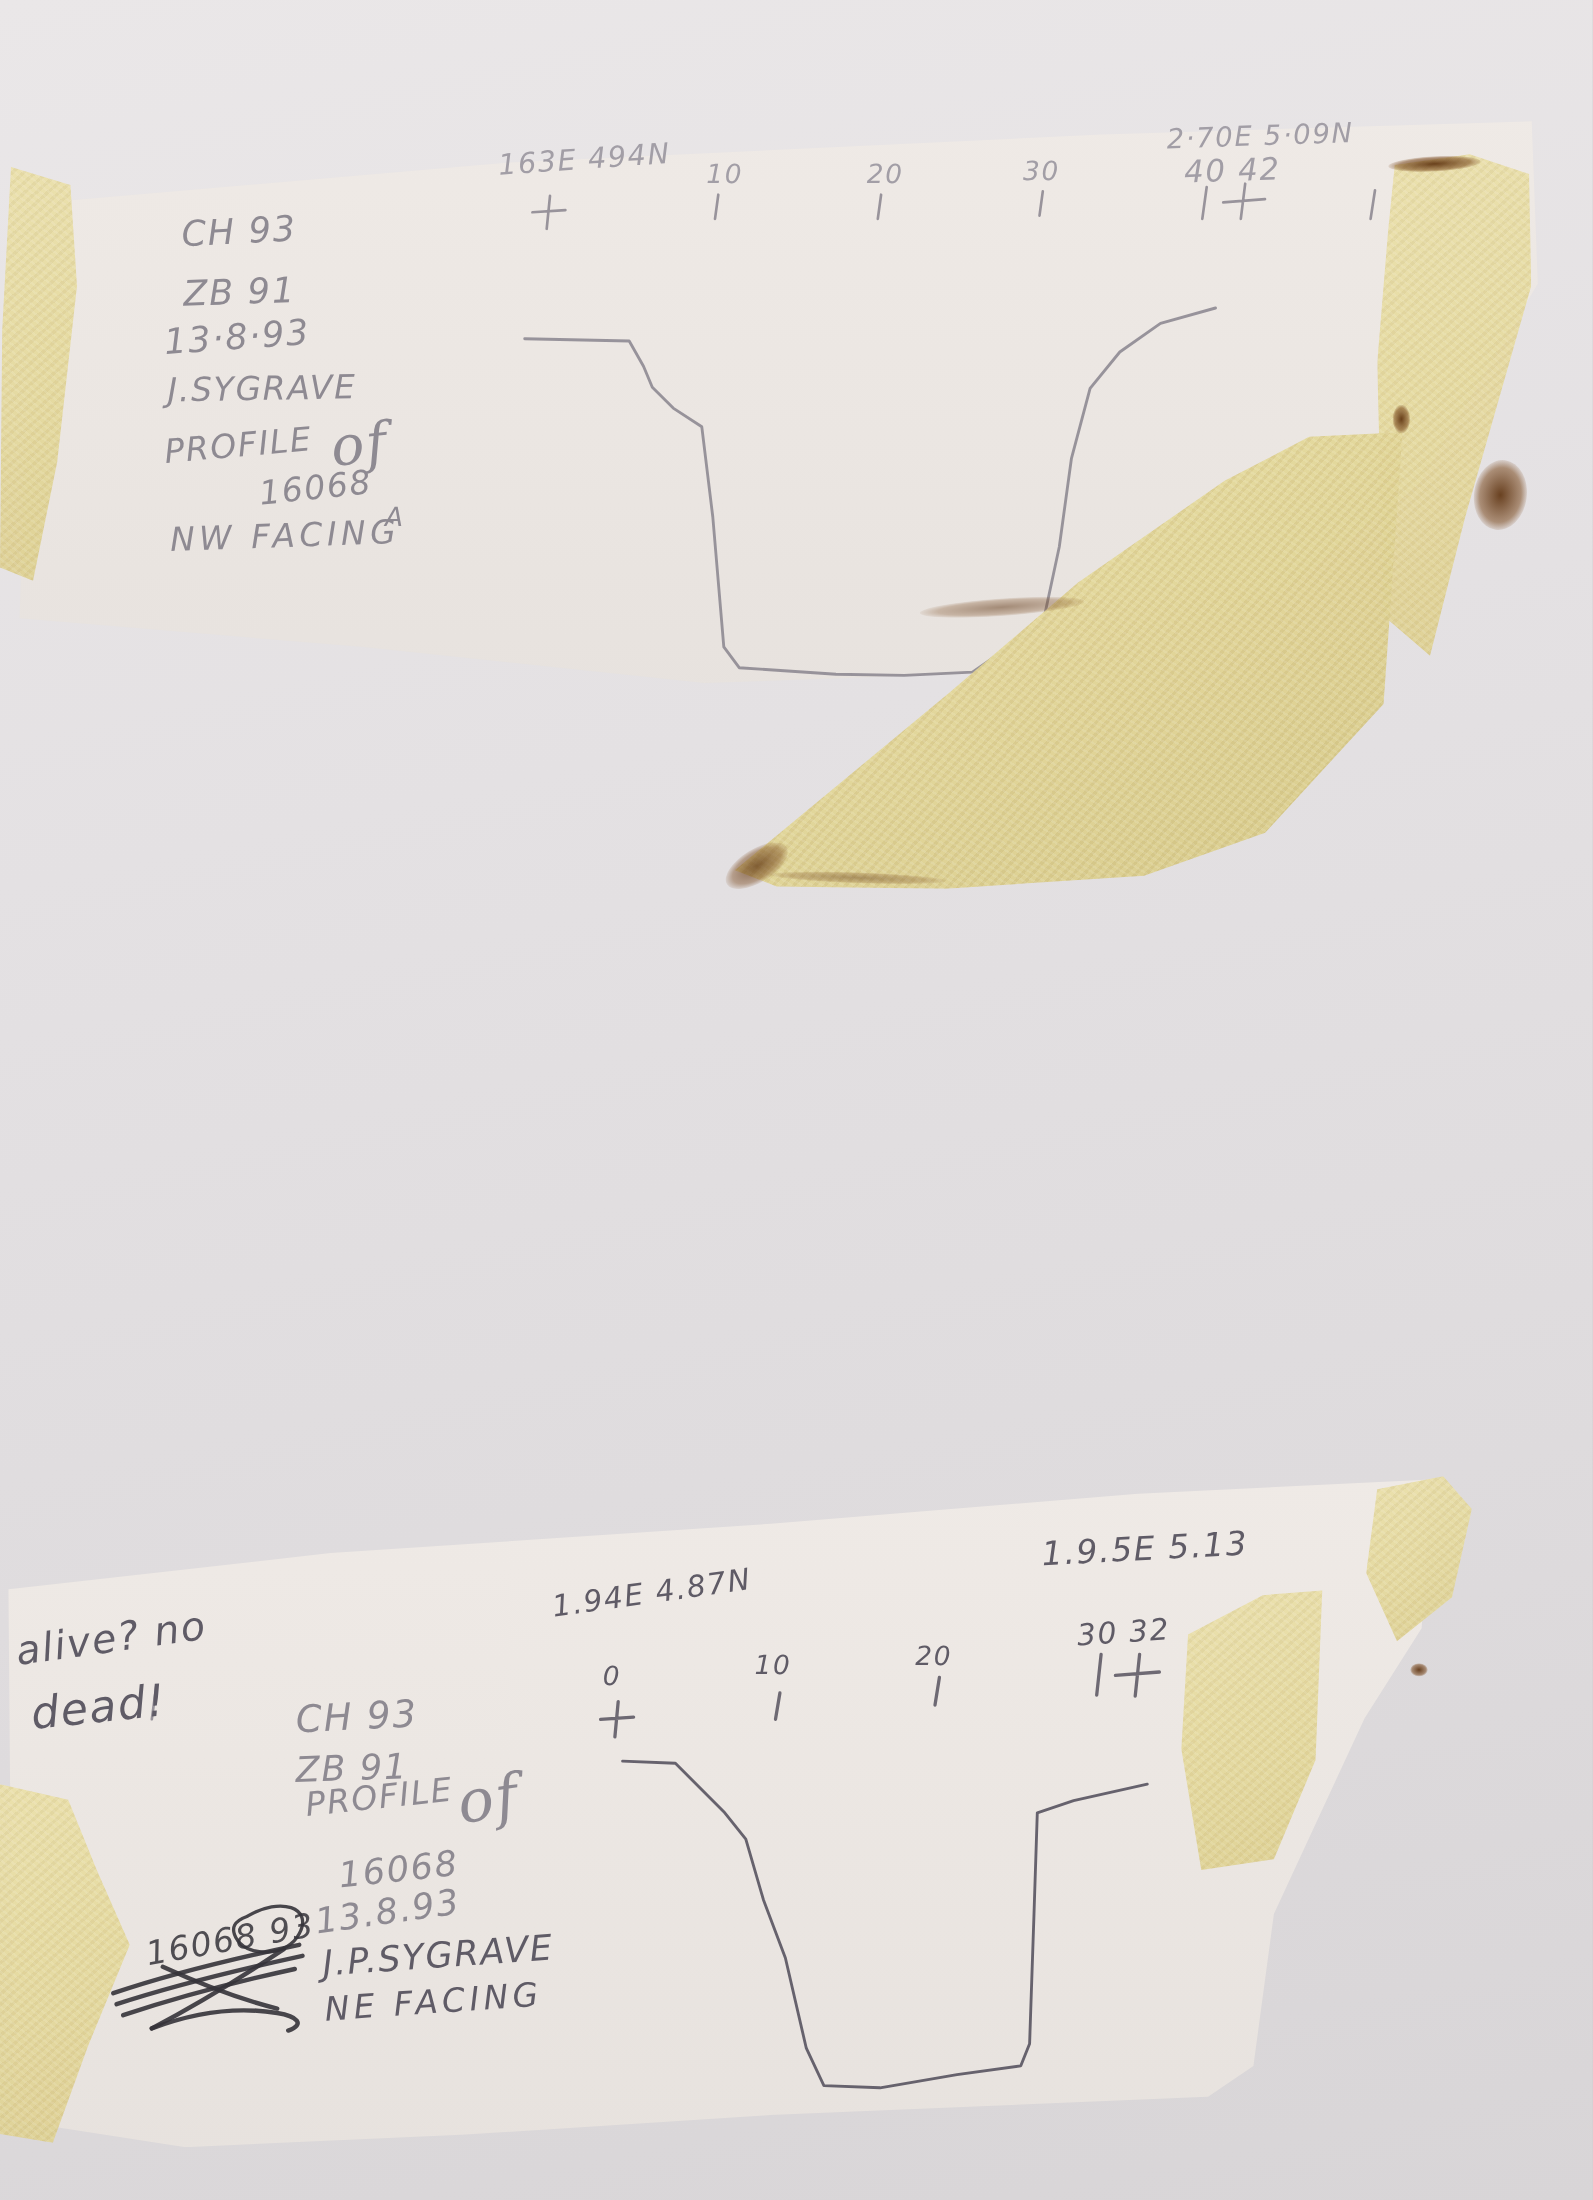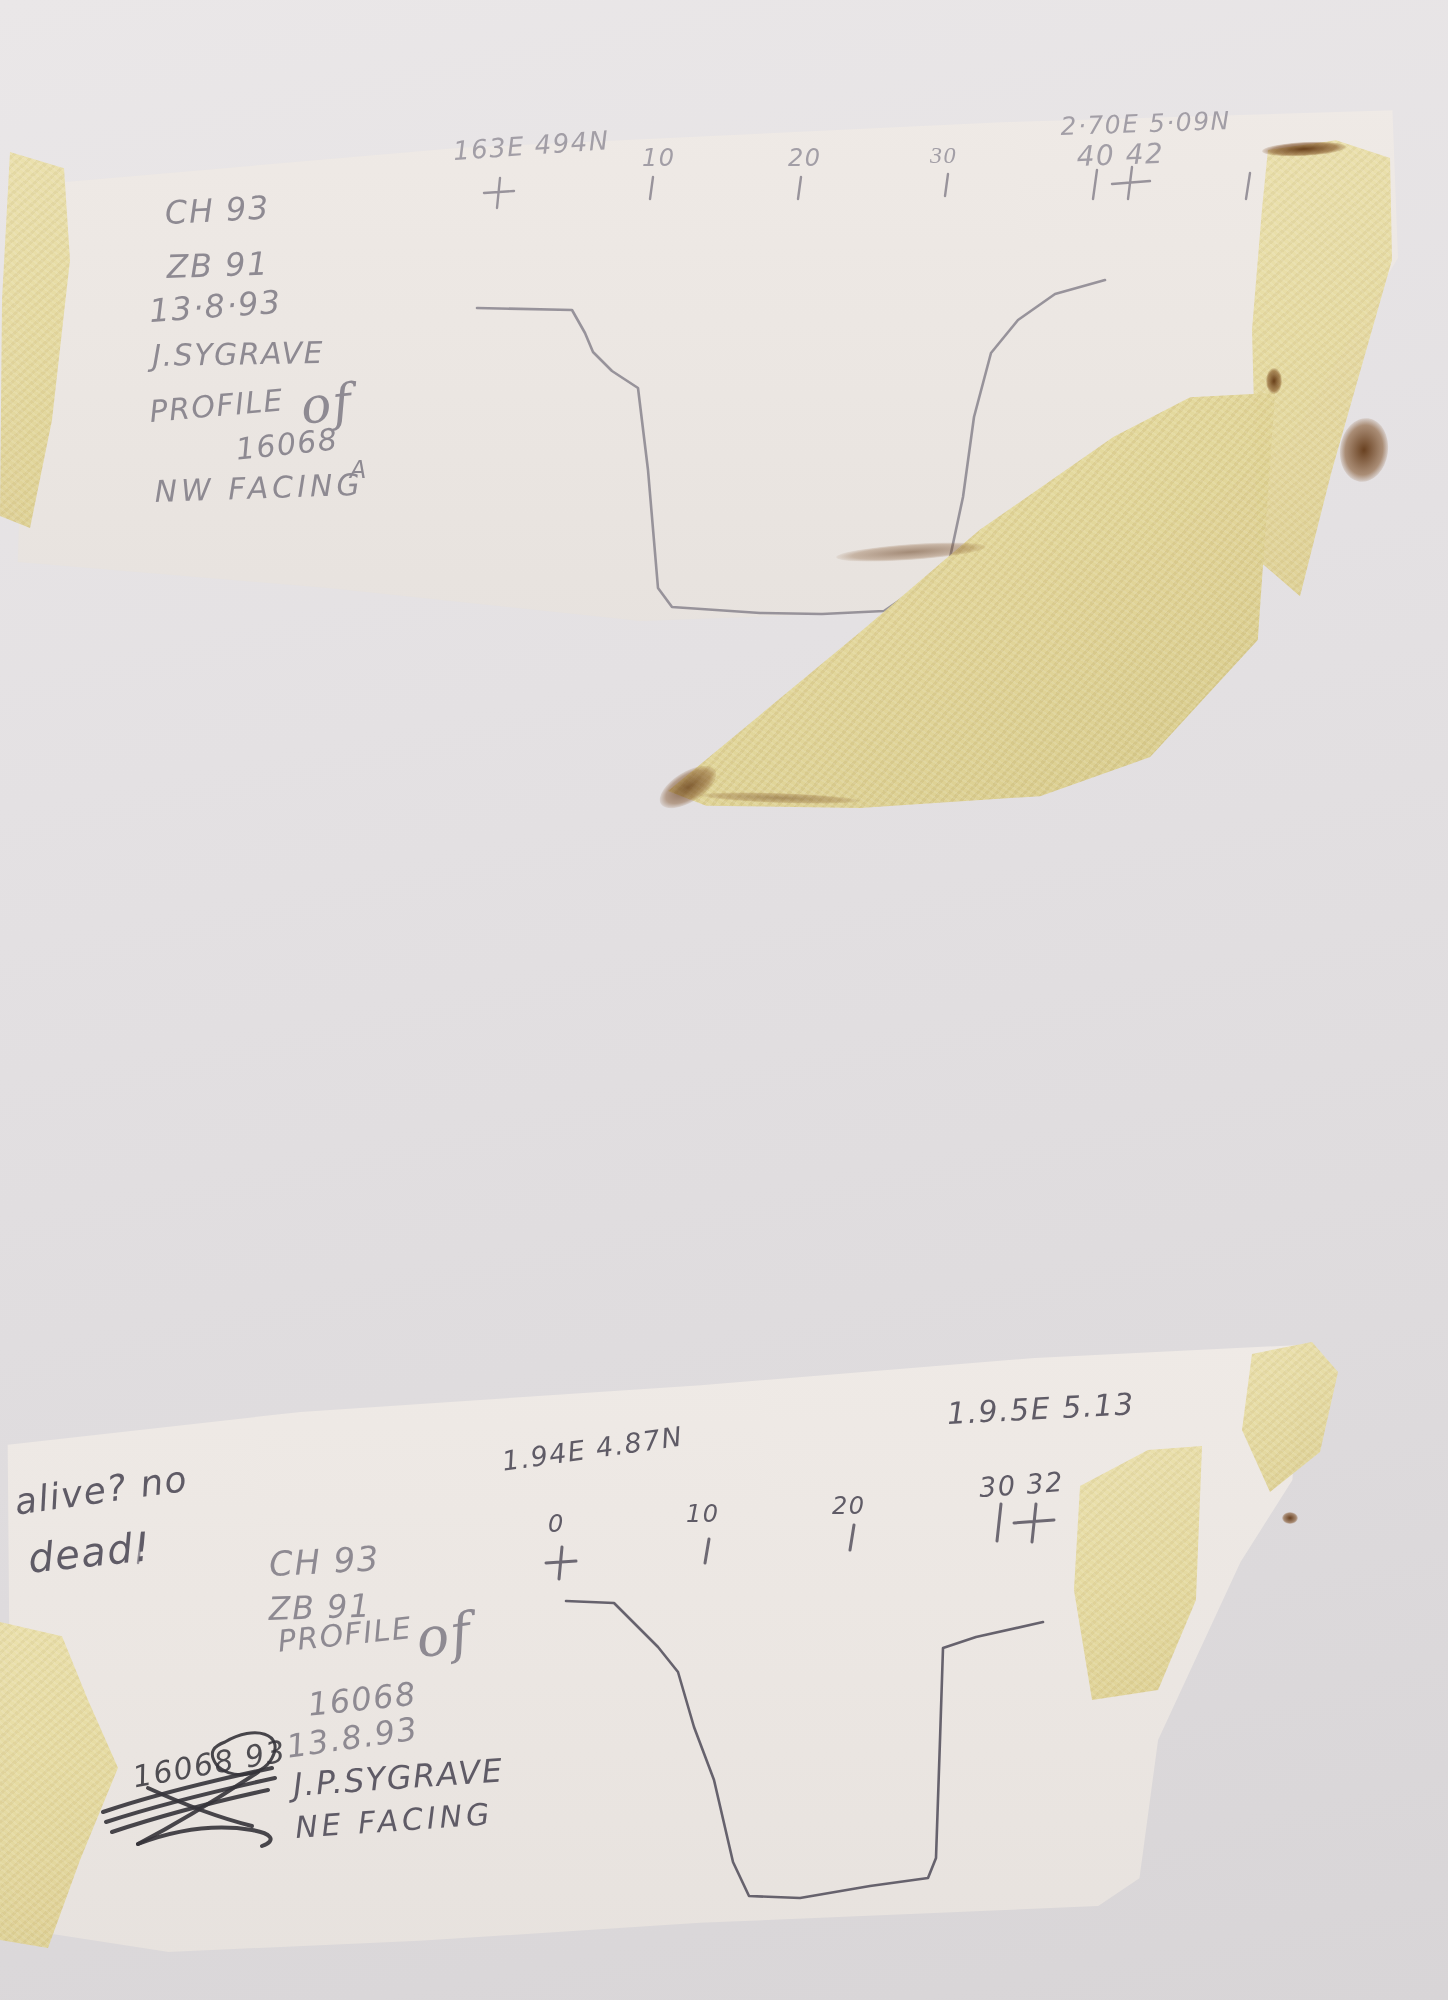--- a/index.html
+++ b/index.html
@@ -82,21 +82,21 @@
       <path class="scribble" d="M148 1788 C185 1805, 220 1818, 252 1826"></path>
       <path class="scribble" d="M258 1772 C222 1796, 180 1822, 138 1844"></path>
       <path class="scribble" d="M138 1844 C175 1830, 215 1824, 252 1830 C270 1833, 278 1840, 262 1846"></path>
       <path class="scribble" style="stroke-width:3" d="M225 1742 C255 1724, 285 1734, 272 1758 C262 1778, 228 1780, 216 1764 C208 1752, 214 1746, 225 1742"></path>
     </g>
   </svg>
 
   <div class="hw light" style="left:452px; top:136px; font-size:26px; transform:rotate(-4deg);">163E 494N</div>
   <div class="hw light" style="left:642px; top:144px; font-size:24px;">10</div>
   <div class="hw light" style="left:788px; top:144px; font-size:24px;">20</div>
-  <div class="hw light" style="left:930px; top:142px; font-size:24px;font-family:Liberation Serif, serif;">30</div>
+  <div class="hw light" style="left:930px; top:142px; font-size:24px;">30</div>
   <div class="hw light" style="left:1060px; top:112px; font-size:25px; transform:rotate(-2deg);">2·70E 5·09N</div>
   <div class="hw light" style="left:1076px; top:140px; font-size:28px; transform:rotate(-2deg);">40 42</div>
 
   <div class="hw" style="left:164px; top:194px; font-size:32px; transform:rotate(-3deg);">CH 93</div>
   <div class="hw" style="left:166px; top:248px; font-size:32px; transform:rotate(-2deg);">ZB 91</div>
   <div class="hw" style="left:148px; top:292px; font-size:32px; transform:rotate(-4deg);">13·8·93</div>
   <div class="hw" style="left:152px; top:338px; font-size:30px; transform:rotate(-1deg);">J.SYGRAVE</div>
   <div class="hw" style="left:148px; top:394px; font-size:30px; transform:rotate(-5deg);">PROFILE</div>
   <div class="hw of-word" style="left:298px; top:378px; font-size:50px; transform:rotate(-6deg);">of</div>
   <div class="hw" style="left:234px; top:432px; font-size:30px; transform:rotate(-6deg);">16068</div>

